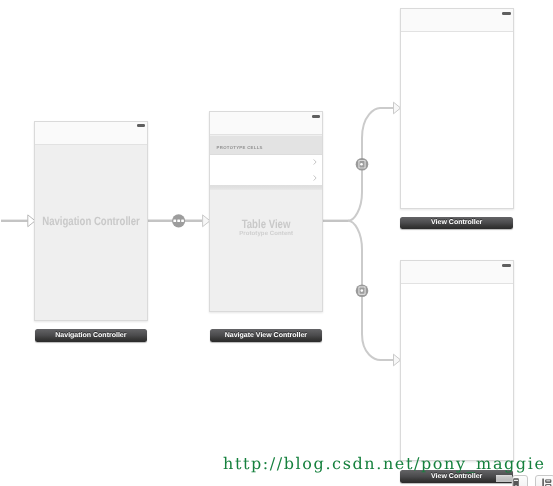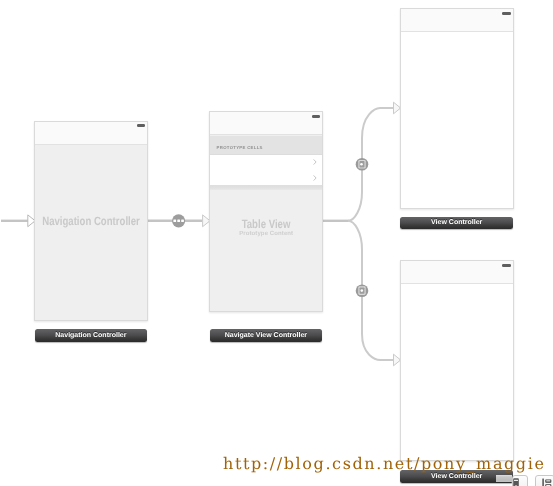--- a/index.html
+++ b/index.html
@@ -40,21 +40,21 @@
   .protofooter{position:absolute;left:0;width:100%;height:5px;
                background:linear-gradient(180deg,#dedede 0%,#e1e1e1 55%,#e9e9e9 100%);}
   .cell{position:relative;box-sizing:border-box;}
   .chev{position:absolute;right:5.2px;top:50%;transform:translateY(-50%);}
 
   
   svg.conn{position:absolute;left:0;top:0;width:553px;height:486px;overflow:visible;}
 
   
   .watermark{position:absolute;left:223px;top:454px;font-family:"DejaVu Serif",serif;
-             font-size:16px;line-height:19px;color:#a16207;letter-spacing:1.6px;white-space:nowrap;}
+             font-size:16px;line-height:19px;color:#15803d;letter-spacing:1.6px;white-space:nowrap;}
 
   
   .cbtn{position:absolute;border:1px solid #c8c8c8;border-radius:3px;
         background:linear-gradient(180deg,#fdfdfd,#f2f2f2);box-sizing:border-box;}
   .cbtn.selected{border:none;border-radius:0;
         background:linear-gradient(180deg,#e0e0e0 0%,#c9c9c9 25%,#bdbdbd 70%,#c4c4c4 100%);}
 </style>
 </head>
 <body>
 

